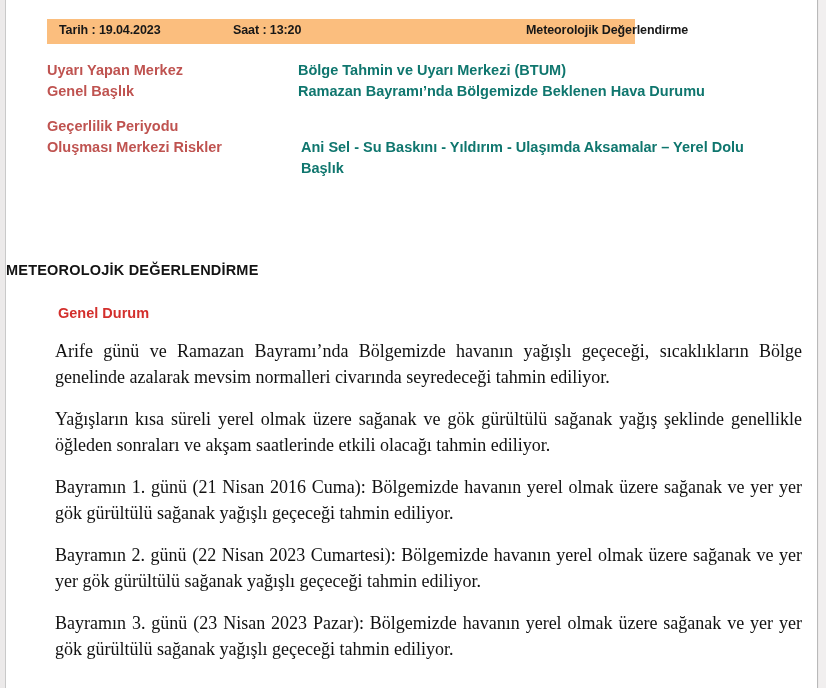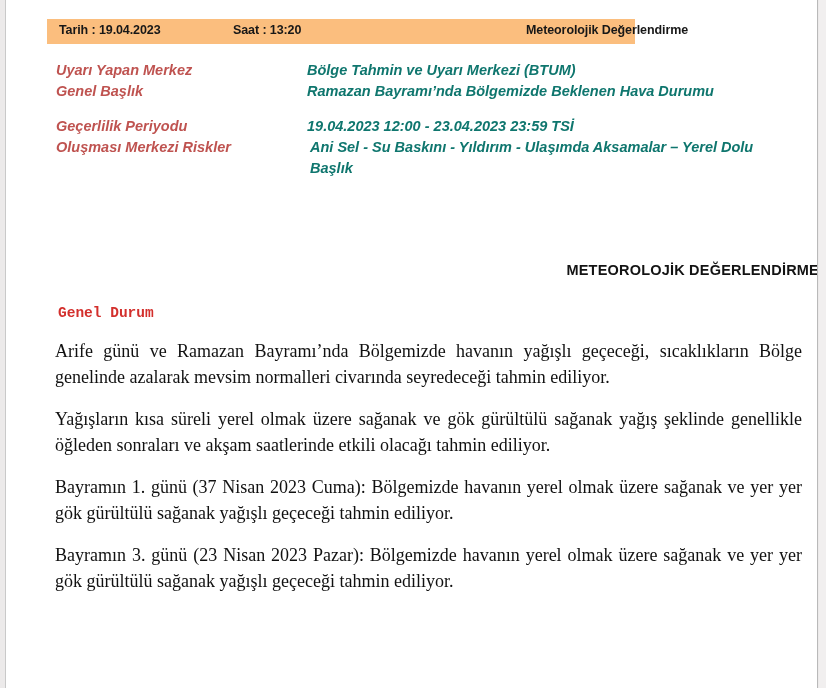--- a/index.html
+++ b/index.html
@@ -53,24 +53,23 @@
     white-space: nowrap;
     letter-spacing: -0.1px;
   }
   .banner-date  { left: 12px; }
   .banner-time  { left: 186px; }
   .banner-title { left: 479px; }
 
   
   .info {
     position: absolute;
-    left: 50px;
+    left: 41px;
     top: 60px;
     width: 740px;
-    font-style: italic;
   }
   .info-row {
     display: flex;
     align-items: flex-start;
   }
   .info-label {
     width: 251px;
     flex: 0 0 251px;
     font-family: "Liberation Sans", sans-serif;
     font-weight: bold;
@@ -89,34 +88,34 @@
   }
   .row-gap { height: 14px; }
   .val-indent { padding-left: 3px; }
 
   
   .section-title {
     position: absolute;
     left: 0;
     top: 262px;
     width: 813px;
-    text-align: right;
+    text-align: left;
     font-family: "Liberation Sans", sans-serif;
     font-weight: bold;
     font-size: 14.5px;
     letter-spacing: 0.2px;
     color: #131313;
   }
 
   
   .sub-heading {
     position: absolute;
     left: 52px;
     top: 305px;
-    font-family: Liberation Mono, monospace;
+    font-family: Liberation Sans, sans-serif;
     font-weight: bold;
     font-size: 14.5px;
     color: #d32f2c;
   }
 
   
   .body-copy {
     position: absolute;
     left: 49px;
     top: 338px;
@@ -154,36 +153,36 @@
 
     <div class="info-row">
       <div class="info-label">Genel Başlık</div>
       <div class="info-value">Ramazan Bayramı’nda Bölgemizde Beklenen Hava Durumu</div>
     </div>
 
     <div class="row-gap"></div>
 
     <div class="info-row">
       <div class="info-label">Geçerlilik Periyodu</div>
-      <div class="info-value">19.04.2023 12:00 - 23.04.2023 23:59 TSİ</div>
     </div>
 
     <div class="info-row">
       <div class="info-label">Oluşması Merkezi Riskler</div>
       <div class="info-value val-indent">Ani Sel - Su Baskını - Yıldırım - Ulaşımda Aksamalar – Yerel Dolu Başlık</div>
     </div>
 
   </div>
 
   <div class="section-title">METEOROLOJİK DEĞERLENDİRME</div>
 
   <div class="sub-heading">Genel Durum</div>
 
   <div class="body-copy">
     <p class="para">Arife günü ve Ramazan Bayramı’nda Bölgemizde havanın yağışlı geçeceği, sıcaklıkların Bölge genelinde azalarak mevsim normalleri civarında seyredeceği tahmin ediliyor.</p>
     <p class="para">Yağışların kısa süreli yerel olmak üzere sağanak ve gök gürültülü sağanak yağış şeklinde genellikle öğleden sonraları ve akşam saatlerinde etkili olacağı tahmin ediliyor.</p>
-    <p class="para">Bayramın 1. günü (37 Nisan 2023 Cuma): Bölgemizde havanın yerel olmak üzere sağanak ve yer yer gök gürültülü sağanak yağışlı geçeceği tahmin ediliyor.</p>
+    <p class="para">Bayramın 1. günü (21 Nisan 2016 Cuma): Bölgemizde havanın yerel olmak üzere sağanak ve yer yer gök gürültülü sağanak yağışlı geçeceği tahmin ediliyor.</p>
+    <p class="para">Bayramın 2. günü (22 Nisan 2023 Cumartesi): Bölgemizde havanın yerel olmak üzere sağanak ve yer yer gök gürültülü sağanak yağışlı geçeceği tahmin ediliyor.</p>
     <p class="para">Bayramın 3. günü (23 Nisan 2023 Pazar): Bölgemizde havanın yerel olmak üzere sağanak ve yer yer gök gürültülü sağanak yağışlı geçeceği tahmin ediliyor.</p>
   </div>
 
 </div>
 
 <div class="gutter-right"></div>
 
 </body></html>

